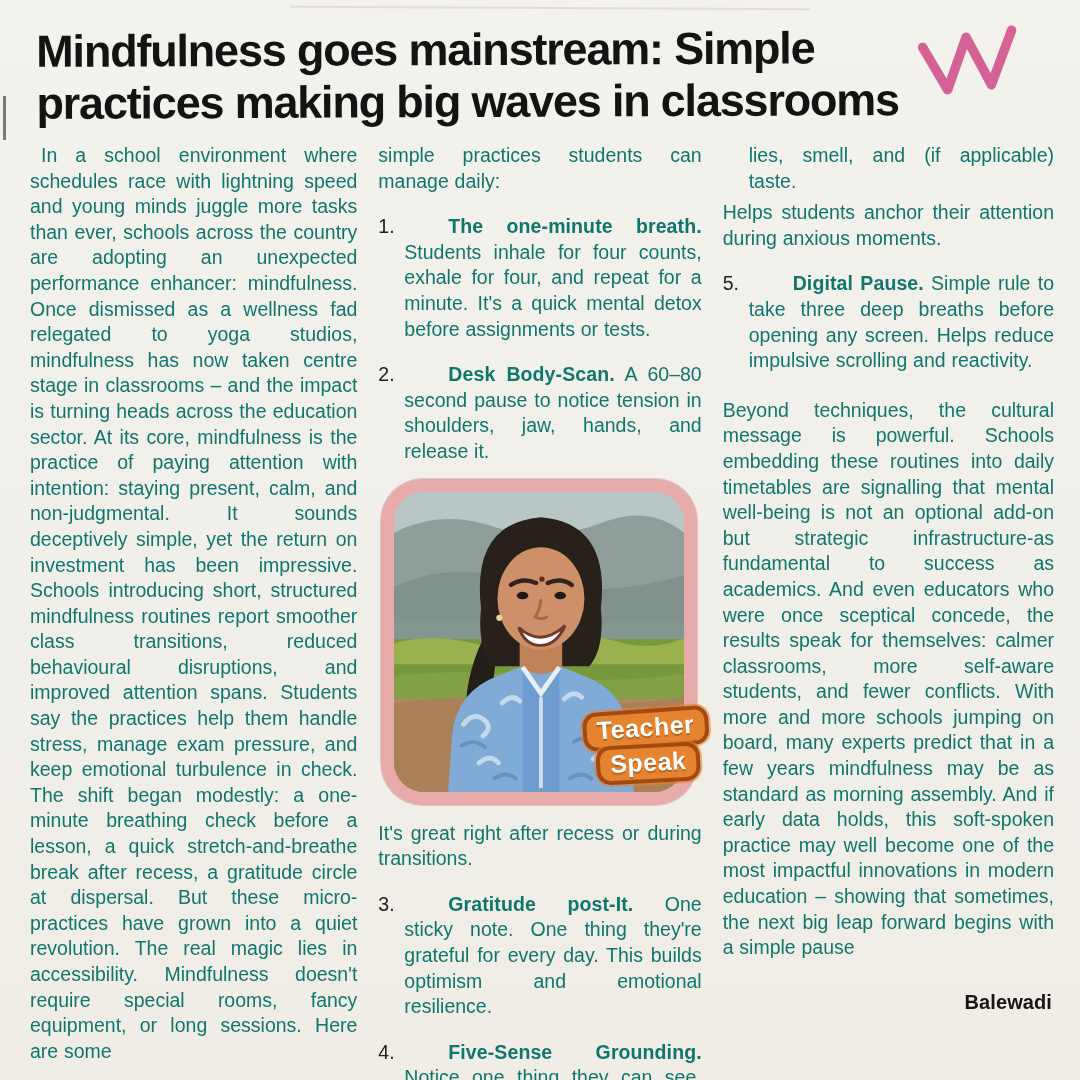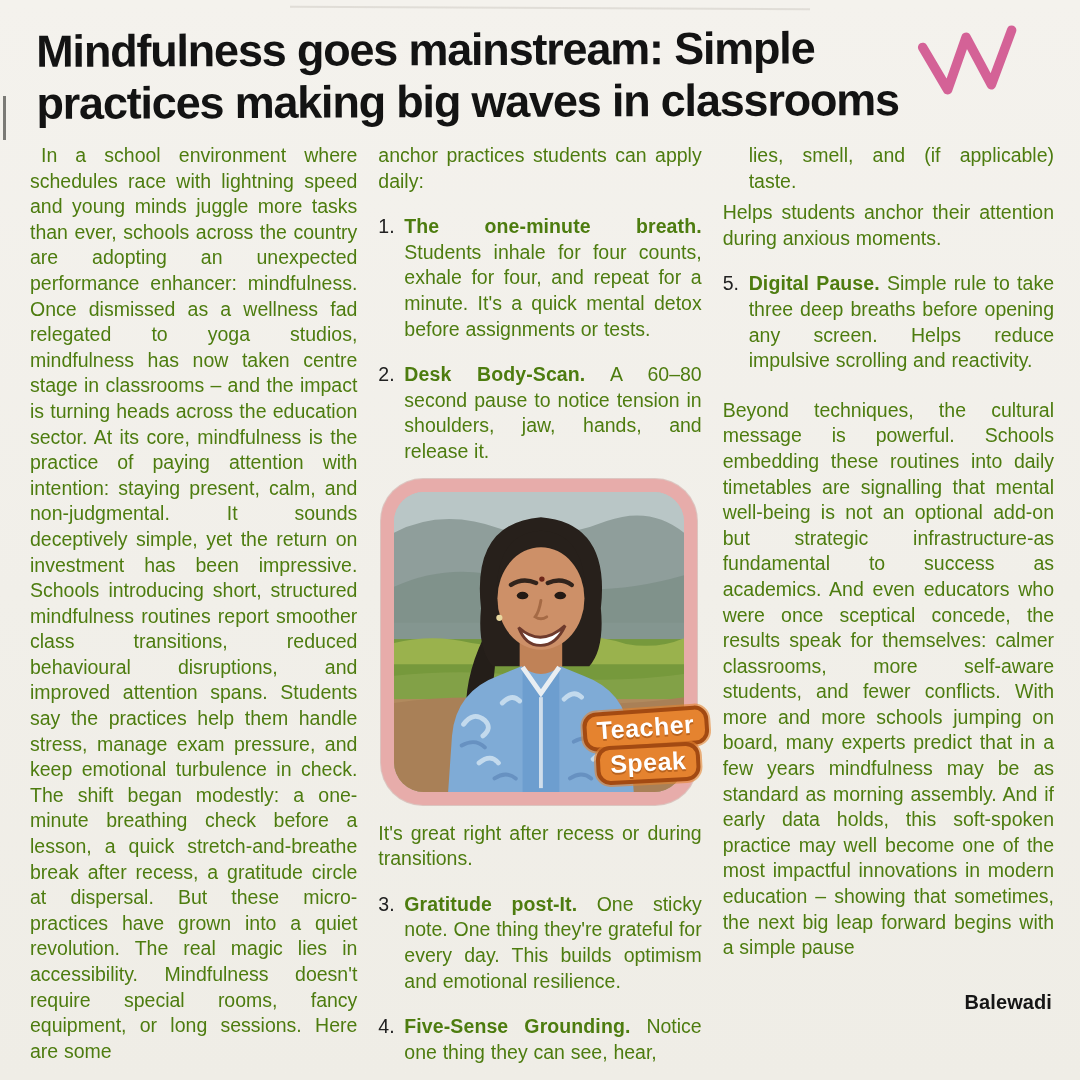--- a/index.html
+++ b/index.html
@@ -27,26 +27,26 @@
   
   .cols{display:flex;gap:21px;padding:13px 26px 0 30px;}
   .col{position:relative;}
   .col1{width:329px;}
   .col2{width:325px;}
   .col3{width:333px;}
   .body{
     margin:0;font-size:19.5px;line-height:25.6px;
     text-align:justify;text-justify:inter-word;
     hyphens:auto;-webkit-hyphens:auto;word-spacing:.4px;
-    color:#4d7c0f;
+    color:#0f766e;
   }
   .indent{text-indent:11px;}
   .item{display:grid;grid-template-columns:26px 1fr;margin-top:20px;}
   .item .num{font-size:19.5px;line-height:25.6px;color:#212121;}
-  .item b{letter-spacing:.1px;}
+  .item b{letter-spacing:.1px;margin-left:44px;}
   .cont-indent{padding-left:26px;}
   
   .photo-frame{
     position:relative;width:290px;height:300px;
     background:#e7acaa;border-radius:42px;padding:13px;
     margin:14px 0 16px 3px;
     box-shadow:0 0 0 1px rgba(180,120,118,.35);
   }
   .photo-inner{width:290px;height:300px;border-radius:30px;overflow:hidden;background:#b9c6c6;}
   .photo-inner svg{display:block;}
@@ -88,21 +88,21 @@
     </svg>
   </div>
 
   <div class="cols">
 
     <div class="col col1">
       <p class="body indent">In a school environment where schedules race with lightning speed and young minds juggle more tasks than ever, schools across the country are adopting an unexpected performance enhancer: mindfulness. Once dismissed as a wellness fad relegated to yoga studios, mindfulness has now taken centre stage in classrooms – and the impact is turning heads across the education sector. At its core, mindfulness is the practice of paying attention with intention: staying present, calm, and non-judgmental. It sounds deceptively simple, yet the return on investment has been impressive. Schools introducing short, structured mindfulness routines report smoother class transitions, reduced behavioural disruptions, and improved attention spans. Students say the practices help them handle stress, manage exam pressure, and keep emotional turbulence in check. The shift began modestly: a one-minute breathing check before a lesson, a quick stretch-and-breathe break after recess, a gratitude circle at dispersal. But these micro-practices have grown into a quiet revolution. The real magic lies in accessibility. Mindfulness doesn't require special rooms, fancy equipment, or long sessions. Here are some</p>
     </div>
 
     <div class="col col2">
-      <p class="body">anchor practices students can apply daily:</p>
+      <p class="body">simple practices students can manage daily:</p>
 
       <div class="item">
         <span class="num">1.</span>
         <p class="body"><b>The one-minute breath.</b> <span>Students inhale for four counts, exhale for four, and repeat for a minute. It's a quick mental detox before assignments or tests.</span></p>
       </div>
 
       <div class="item">
         <span class="num">2.</span>
         <p class="body"><b>Desk Body-Scan.</b> <span>A 60–80 second pause to notice tension in shoulders, jaw, hands, and release it.</span></p>
       </div>

